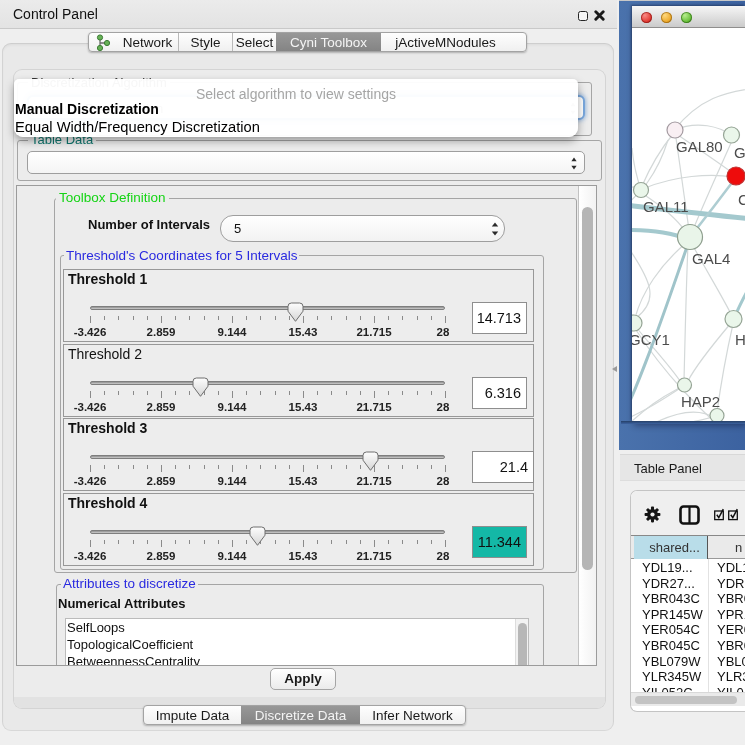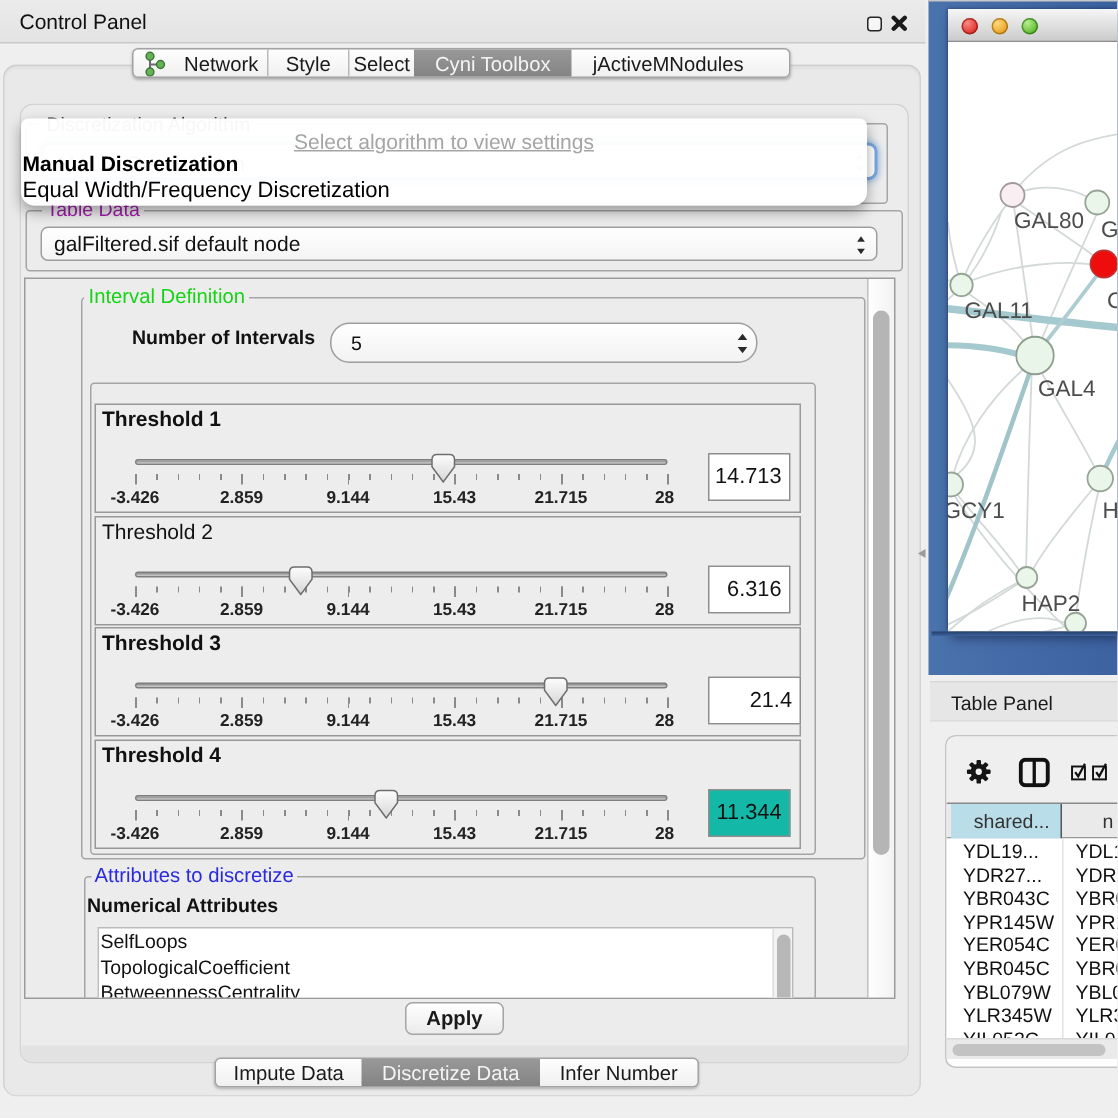--- a/index.html
+++ b/index.html
@@ -31,47 +31,47 @@
 
 <div class="abs" style="left:27px;top:95px;width:558px;height:25px;background:#fff;border:2px solid #79a7dd;border-radius:6px;box-shadow:0 0 4px 1px rgba(95,150,214,0.6);">
   <div class="abs" style="left:10px;top:0;height:23px;line-height:23px;font-size:13px;color:#555;">Manual Discretization</div>
   <svg class="abs" style="right:7px;top:5px;" width="6" height="13" viewBox="0 0 6 13">
     <path d="M3,0.5 L5.6,4.2 L0.4,4.2 Z" fill="#9a9a9a"></path>
       <path d="M3,12.5 L5.6,8.8 L0.4,8.8 Z" fill="#9a9a9a"></path>
   </svg>
 </div>
 
 <div class="abs" style="left:17px;top:140px;width:585px;height:41px;border:1px solid #a5a5a5;border-radius:3px;"></div>
-<div class="abs" style="left:28px;top:133px;height:13px;line-height:13px;font-size:13px;color:#a21caf;background:#ececec;padding:0 3px;">Table Data</div>
+<div class="abs" style="left:28px;top:133px;height:13px;line-height:13px;font-size:13px;color:#0f766e;background:#ececec;padding:0 3px;">Table Data</div>
 <div class="abs" style="left:27px;top:151px;width:558px;height:23px;background:linear-gradient(#ffffff,#f4f4f4);border:1px solid #9e9e9e;border-radius:5px;">
-  <div class="abs" style="left:8px;top:0;height:21px;line-height:21px;font-size:14px;color:#111;">galFiltered.sif default node</div>
   <svg class="abs" style="right:7px;top:5px;" width="6" height="13" viewBox="0 0 6 13">
     <path d="M3,0.5 L5.6,4.2 L0.4,4.2 Z" fill="#2a2a2a"></path>
       <path d="M3,12.5 L5.6,8.8 L0.4,8.8 Z" fill="#2a2a2a"></path>
   </svg>
 </div>
 
 <div class="abs" style="left:16px;top:185px;width:581px;height:481px;border:1px solid #9b9b9b;background:#ececec;overflow:hidden;" id="scrollwrap">
 
   <div class="abs" style="right:0;top:0;width:18px;height:479px;background:linear-gradient(to right,#ffffff,#f2f2f2);border-left:1px solid #c2c2c2;"></div>
   <div class="abs" style="left:565px;top:21px;width:11px;height:363px;background:#b5b5b5;border-radius:6px;"></div>
 
   <div class="abs" style="left:37px;top:12px;width:523px;height:375px;border:1px solid #a5a5a5;border-radius:3px;"></div>
-  <div class="abs" style="left:39px;top:5px;height:13px;line-height:13px;font-size:13.5px;color:#15d415;background:#ececec;padding:0 3px;">Interval Definition</div>
+  <div class="abs" style="left:39px;top:5px;height:13px;line-height:13px;font-size:13.5px;color:#15d415;background:#ececec;padding:0 3px;">Toolbox Definition</div>
 
   <div class="abs" style="left:71px;top:32px;height:13px;line-height:13px;font-size:13px;font-weight:bold;color:#111;">Number of Intervals</div>
   <div class="abs" style="left:203px;top:29px;width:285px;height:27px;background:linear-gradient(#ffffff,#f2f2f2);border:1px solid #9e9e9e;border-radius:13px;">
     <div class="abs" style="left:13px;top:0;height:25px;line-height:25px;font-size:13px;color:#111;">5</div>
     <svg class="abs" style="right:5px;top:6px;" width="8" height="14" viewBox="0 0 8 14">
       <path d="M4,0.5 L7.2,4.6 L0.8,4.6 Z" fill="#2a2a2a"></path>
         <path d="M4,13.5 L7.2,9.4 L0.8,9.4 Z" fill="#2a2a2a"></path>
     </svg>
   </div>
 
   <div class="abs" style="left:43px;top:69px;width:484px;height:315px;border:1px solid #a5a5a5;border-radius:3px;"></div>
+  <div class="abs" style="left:47px;top:62.5px;height:13px;line-height:13px;font-size:13.5px;color:#2a2ae0;background:#ececec;padding:0 2px;">Threshold's Coordinates for 5 Intervals</div>
 
 <svg width="0" height="0" style="position:absolute;">
       <defs>
   <linearGradient id="thumbgrad" x1="0" y1="0" x2="0" y2="1">
     <stop offset="0" stop-color="#fdfdfd"></stop>
           <stop offset="1" stop-color="#d6d6d6"></stop>
   </linearGradient>
       </defs>
     </svg>
 
@@ -145,21 +145,21 @@
   <div class="abs" style="left:48px;top:432px;width:464px;height:49px;background:#fff;border:1px solid #bbbbbb;overflow:hidden;">
     <div style="padding:0 0 0 1px;font-size:13px;color:#111;line-height:17px;">SelfLoops<br>TopologicalCoefficient<br>BetweennessCentrality</div>
     <div class="abs" style="right:0;top:0;width:13px;height:49px;background:#f2f2f2;border-left:1px solid #ddd;"></div>
     <div class="abs" style="right:1px;top:4px;width:9px;height:60px;background:#b7b7b7;border-radius:5px;"></div>
   </div>
 </div>
 
 <div class="abs" style="left:270px;top:668px;width:66px;height:22px;background:linear-gradient(#ffffff,#ebebeb);border:1px solid #a5a5a5;border-radius:5px;text-align:center;line-height:20px;font-size:13.5px;font-weight:bold;color:#1a1a1a;">Apply</div>
 
 <div class="abs" style="left:14px;top:79px;width:564px;height:58px;background:rgba(255,255,255,0.96);border-radius:5px 5px 9px 9px;box-shadow:0 4px 9px rgba(0,0,0,0.35);z-index:30;">
-  <div class="abs" style="left:0;right:0;top:7px;text-align:center;font-size:14px;color:#a5a5a5;text-decoration:underline;">Select algorithm to view settings</div>
+  <div class="abs" style="left:0;right:0;top:7px;text-align:center;font-size:14px;color:#a5a5a5;">Select algorithm to view settings</div>
   <div class="abs" style="left:1px;top:21.5px;font-size:14px;font-weight:bold;color:#000;">Manual Discretization</div>
   <div class="abs" style="left:1px;top:40px;font-size:14.7px;color:#000;">Equal Width/Frequency Discretization</div>
 </div>
 
 <div class="abs" style="left:88px;top:32px;width:439px;height:20px;border:1px solid #a3a3a3;border-radius:4px;background:linear-gradient(#fefefe,#f0f0f0);box-shadow:0 1px 2px rgba(0,0,0,0.25);display:flex;z-index:20;font-size:13.5px;color:#1a1a1a;">
   <div style="width:89px;display:flex;align-items:center;justify-content:center;gap:12px;">
     <svg width="16" height="17" viewBox="0 0 16 17">
       <path d="M5,4 V14 M5,9 H12" stroke="#6b6b6b" stroke-width="1.3" fill="none"></path>
       <circle cx="5" cy="3.5" r="2.6" fill="#67b257" stroke="#3c7a34" stroke-width="1"></circle>
       <circle cx="12" cy="9" r="2.6" fill="#67b257" stroke="#3c7a34" stroke-width="1"></circle>
@@ -169,21 +169,21 @@
   </div>
   <div style="width:54px;border-left:1px solid #b9b9b9;display:flex;align-items:center;justify-content:center;">Style</div>
   <div style="width:44px;border-left:1px solid #b9b9b9;display:flex;align-items:center;justify-content:center;">Select</div>
   <div style="width:105px;background:linear-gradient(#989898,#848484);color:#f4f4f4;display:flex;align-items:center;justify-content:center;">Cyni Toolbox</div>
   <div style="width:129px;display:flex;align-items:center;justify-content:center;">jActiveMNodules</div>
 </div>
 
 <div class="abs" style="left:143px;top:705px;width:323px;height:20px;border:1px solid #a3a3a3;border-radius:4px;background:linear-gradient(#fefefe,#f0f0f0);box-shadow:0 1px 2px rgba(0,0,0,0.25);display:flex;z-index:20;font-size:13.5px;color:#1a1a1a;">
   <div style="width:97px;display:flex;align-items:center;justify-content:center;">Impute Data</div>
   <div style="width:119px;background:linear-gradient(#989898,#848484);color:#f4f4f4;display:flex;align-items:center;justify-content:center;">Discretize Data</div>
-  <div style="width:105px;display:flex;align-items:center;justify-content:center;">Infer Number</div>
+  <div style="width:105px;display:flex;align-items:center;justify-content:center;">Infer Network</div>
 </div>
 
 <div class="abs" style="left:612px;top:366px;width:0;height:0;border-top:3.5px solid transparent;border-bottom:3.5px solid transparent;border-right:5px solid #9a9a9a;"></div>
 
 <div class="abs" style="left:619px;top:0;width:126px;height:450px;background:linear-gradient(to right,#4a72ac,#3c62a0);"></div>
 <div class="abs" style="left:619px;top:0;width:126px;height:1px;background:#c8c8c8;"></div>
 
 <div class="abs" style="left:632px;top:6px;width:113px;height:415px;background:#fff;box-shadow:-1px -1px 2px rgba(0,0,20,0.35), 2px 4px 7px rgba(0,0,30,0.45);">
 
   <div class="abs" style="left:0;top:0;width:113px;height:22px;background:linear-gradient(#f6f6f6,#cbcbcb);border-bottom:1px solid #8f8e8d;">

